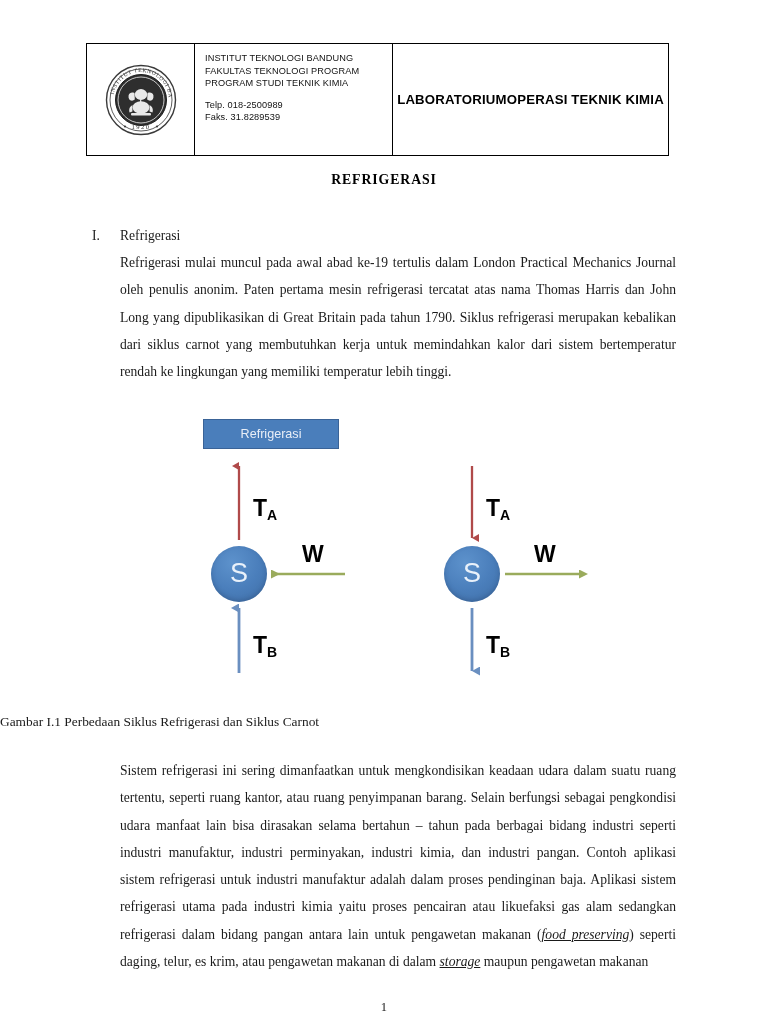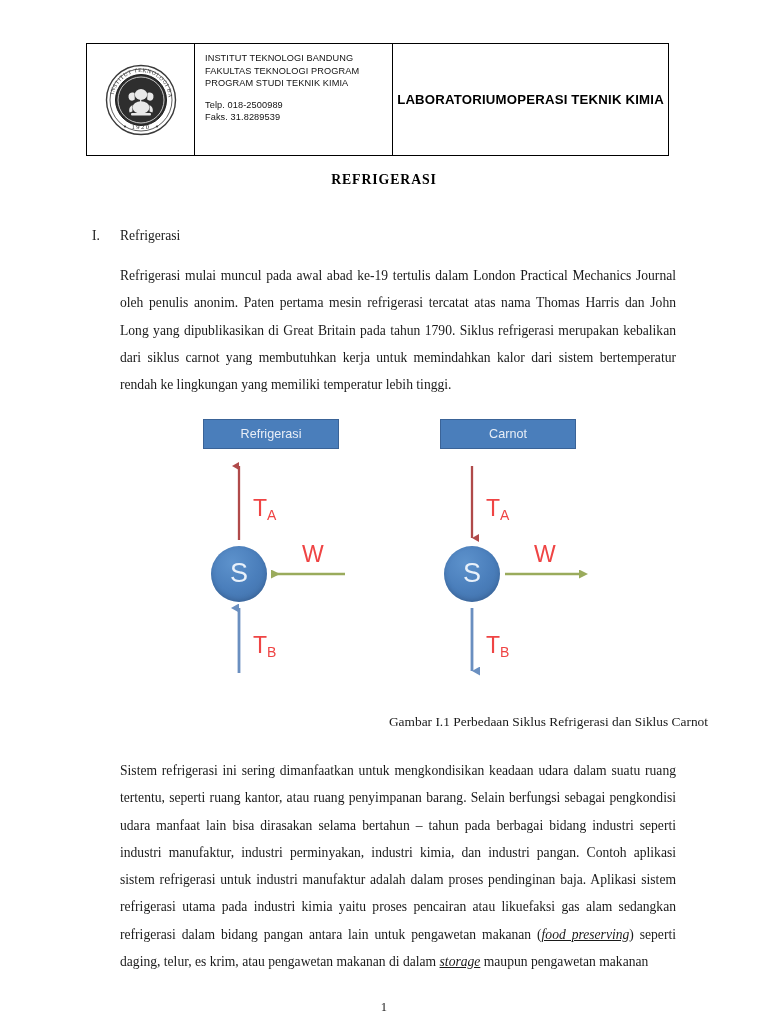--- a/index.html
+++ b/index.html
@@ -111,21 +111,21 @@
   .para {
     position: absolute;
     left: 120px;
     width: 556px;
     font-size: 13.6px;
     line-height: 27.3px;
     text-align: justify;
     text-justify: inter-word;
     color: #1a1a1a;
   }
-  .para-1 { top: 262px; }
+  .para-1 { top: 249px; }
   .para-2 { top: 757px; }
   .para i { font-style: italic; text-decoration: underline; }
 
   
   .figure {
     position: absolute;
     left: 0;
     top: 405px;
     width: 768px;
     height: 285px;
@@ -162,43 +162,43 @@
     line-height: 1;
     padding-bottom: 2px;
     box-sizing: border-box;
   }
   .circle-left  { left: 211px; top: 141px; }
   .circle-right { left: 444px; top: 141px; }
 
   .fig-label {
     position: absolute;
     font-family: "Liberation Sans", "DejaVu Sans", sans-serif;
-    font-weight: normal;
-    color: #ef4444;
+    font-weight: bold;
+    color: #000000;
     white-space: nowrap;
   }
   .fig-label .big { font-size: 23px; }
   .fig-label .sub { font-size: 14px; vertical-align: sub; }
 
   .lbl-ta-l { left: 253px; top: 90px; }
   .lbl-tb-l { left: 253px; top: 227px; }
   .lbl-w-l  { left: 302px; top: 136px; }
   .lbl-ta-r { left: 486px; top: 90px; }
   .lbl-tb-r { left: 486px; top: 227px; }
   .lbl-w-r  { left: 534px; top: 136px; }
 
   .arrow-svg { position: absolute; left: 0; top: 0; overflow: visible; }
 
   
   .caption {
     position: absolute;
     left: 0;
     top: 714px;
     width: 708px;
-    text-align: right;
+    text-align: left;
     font-size: 13.4px;
     color: #1a1a1a;
   }
 
   
   .page-number {
     position: absolute;
     left: 0;
     top: 1000px;
     width: 768px;
@@ -303,21 +303,20 @@
       <line x1="345" y1="169" x2="272" y2="169" stroke="#9aab5c" stroke-width="2.6" marker-end="url(#mOliveL)"></line>
 
       <line x1="472" y1="61" x2="472" y2="133" stroke="#b04a4a" stroke-width="2.3" marker-end="url(#mRedDown)"></line>
 
       <line x1="472" y1="203" x2="472" y2="266" stroke="#6a8fc0" stroke-width="2.8" marker-end="url(#mBlueDown)"></line>
 
       <line x1="505" y1="169" x2="580" y2="169" stroke="#9aab5c" stroke-width="2.6" marker-end="url(#mOliveR)"></line>
     </svg>
 
     <div class="fig-box fig-box-left">Refrigerasi</div>
-    <div class="fig-box fig-box-right">Carnot</div>
 
     <div class="circle circle-left">S</div>
     <div class="circle circle-right">S</div>
 
     <div class="fig-label lbl-ta-l">
       <span class="big">T</span><span class="sub">A</span>
     </div>
     <div class="fig-label lbl-tb-l">
       <span class="big">T</span><span class="sub">B</span>
     </div>

